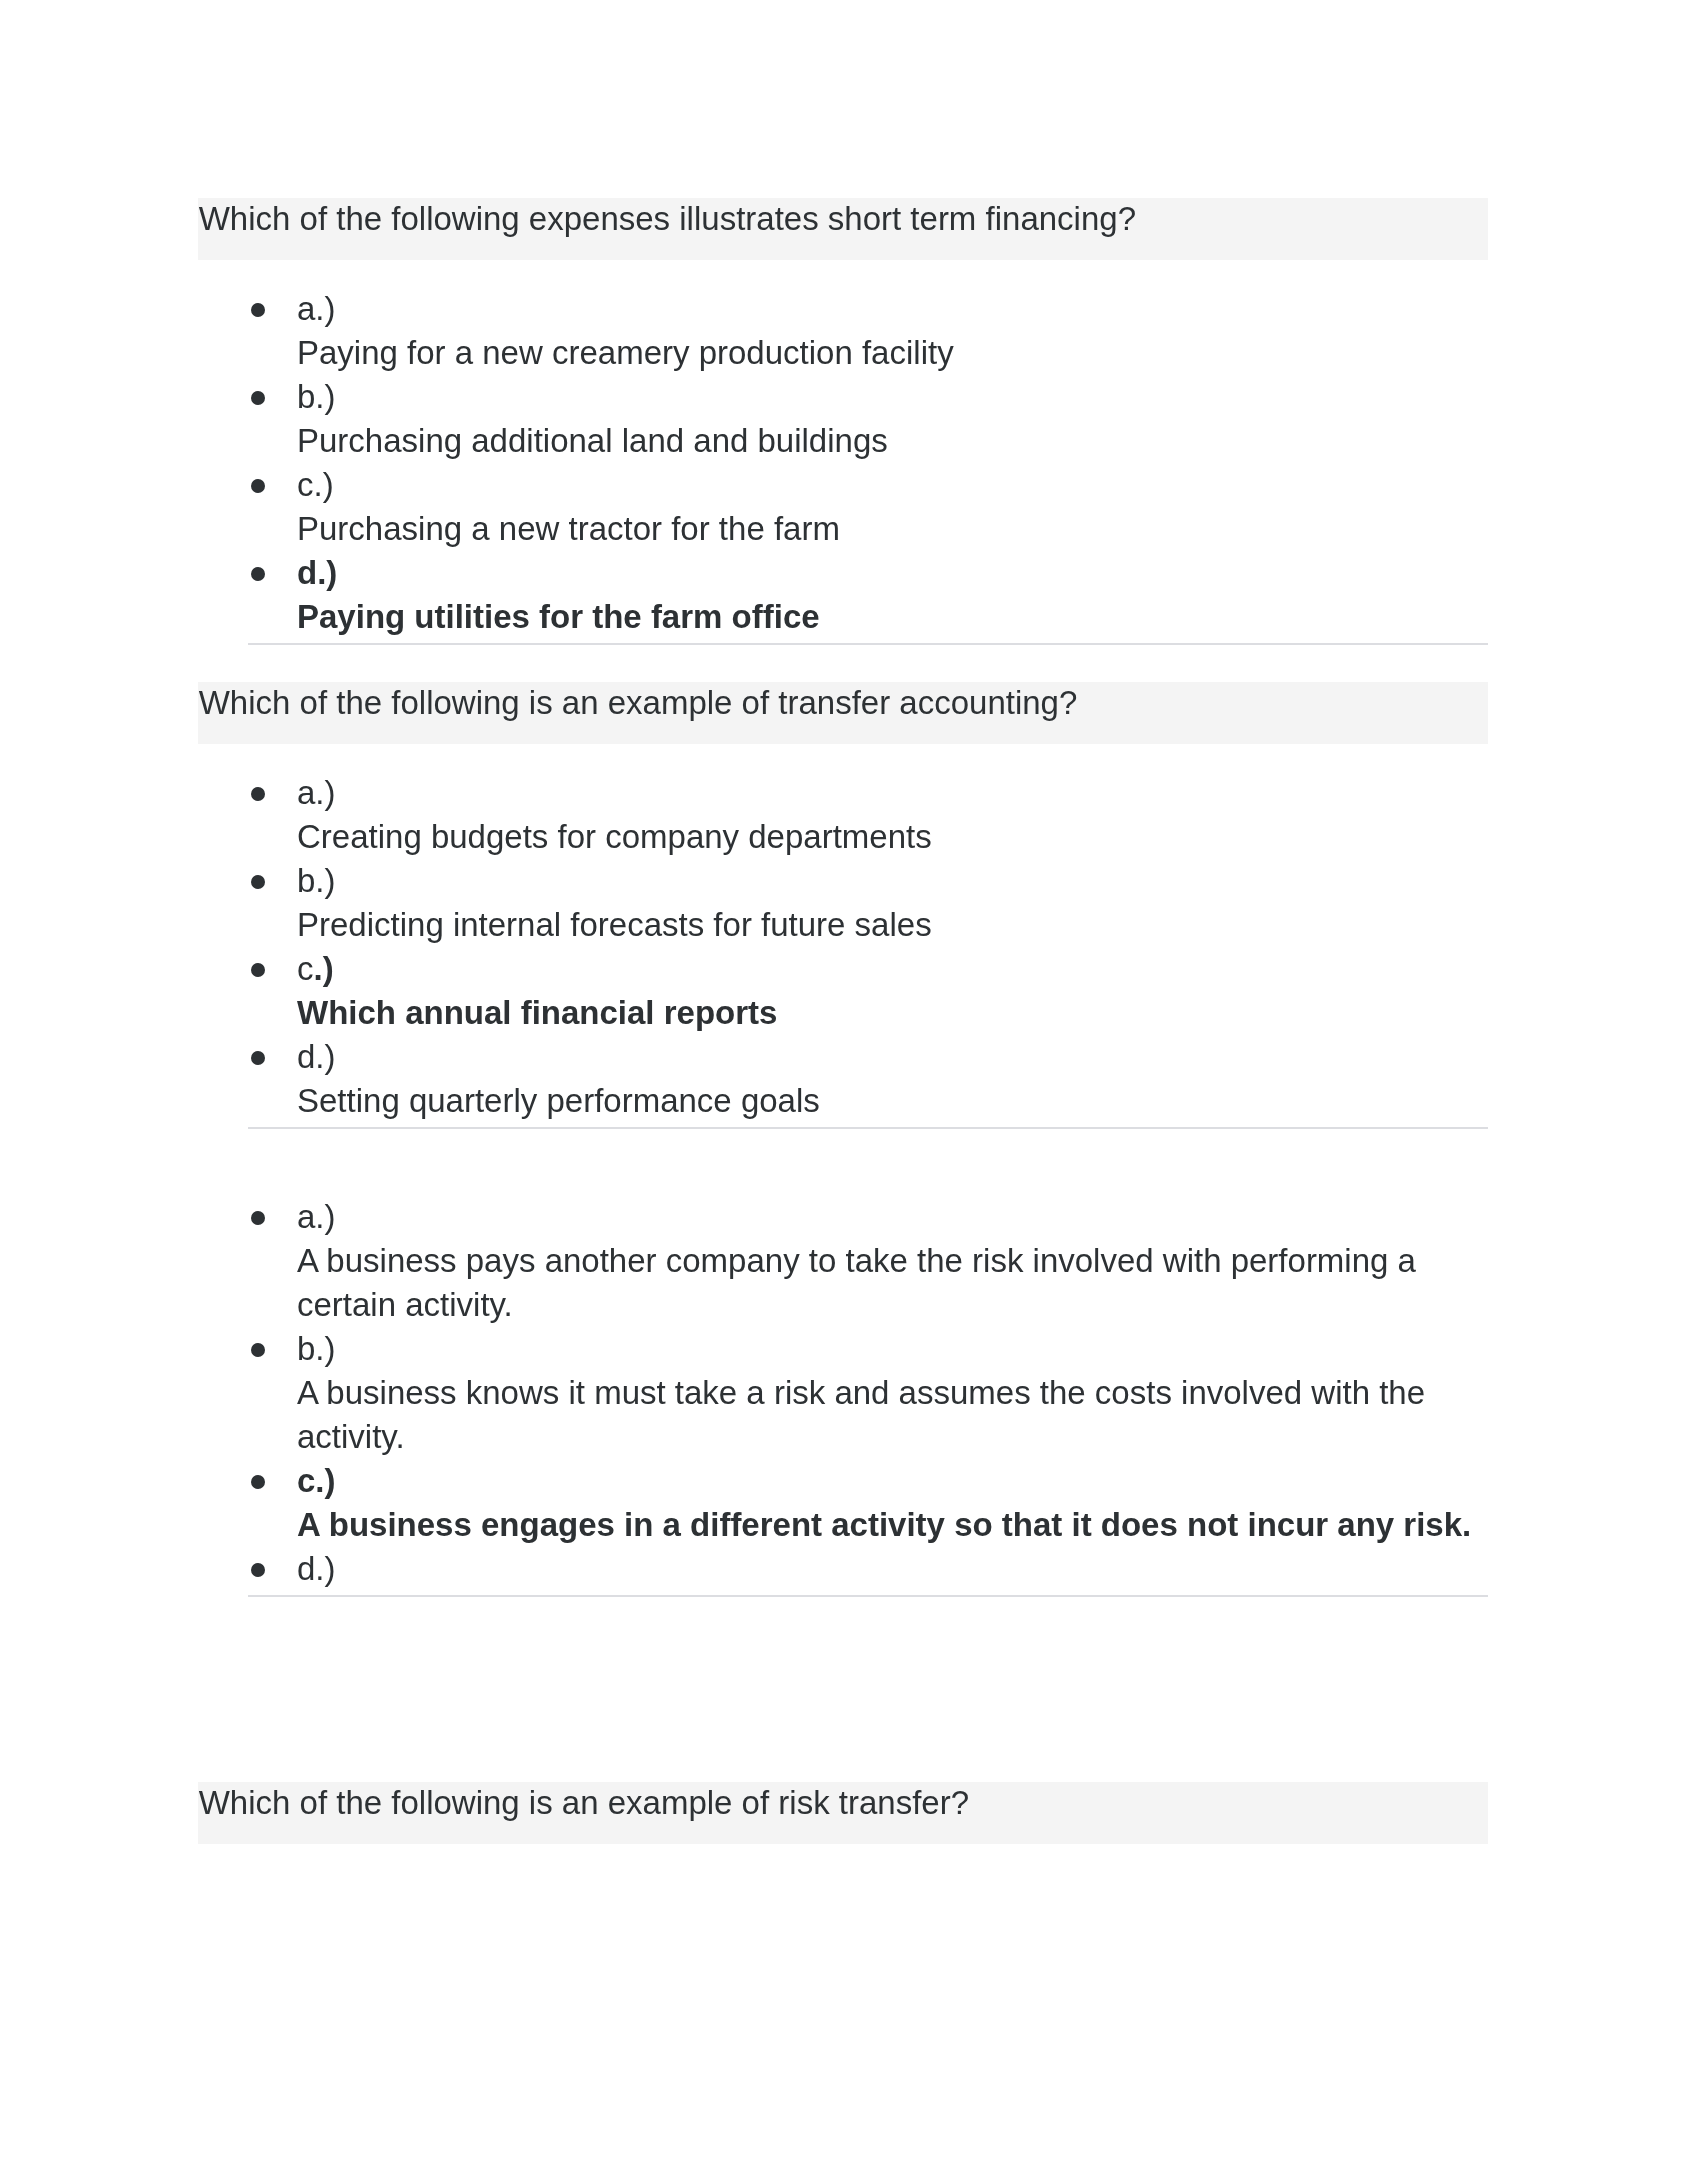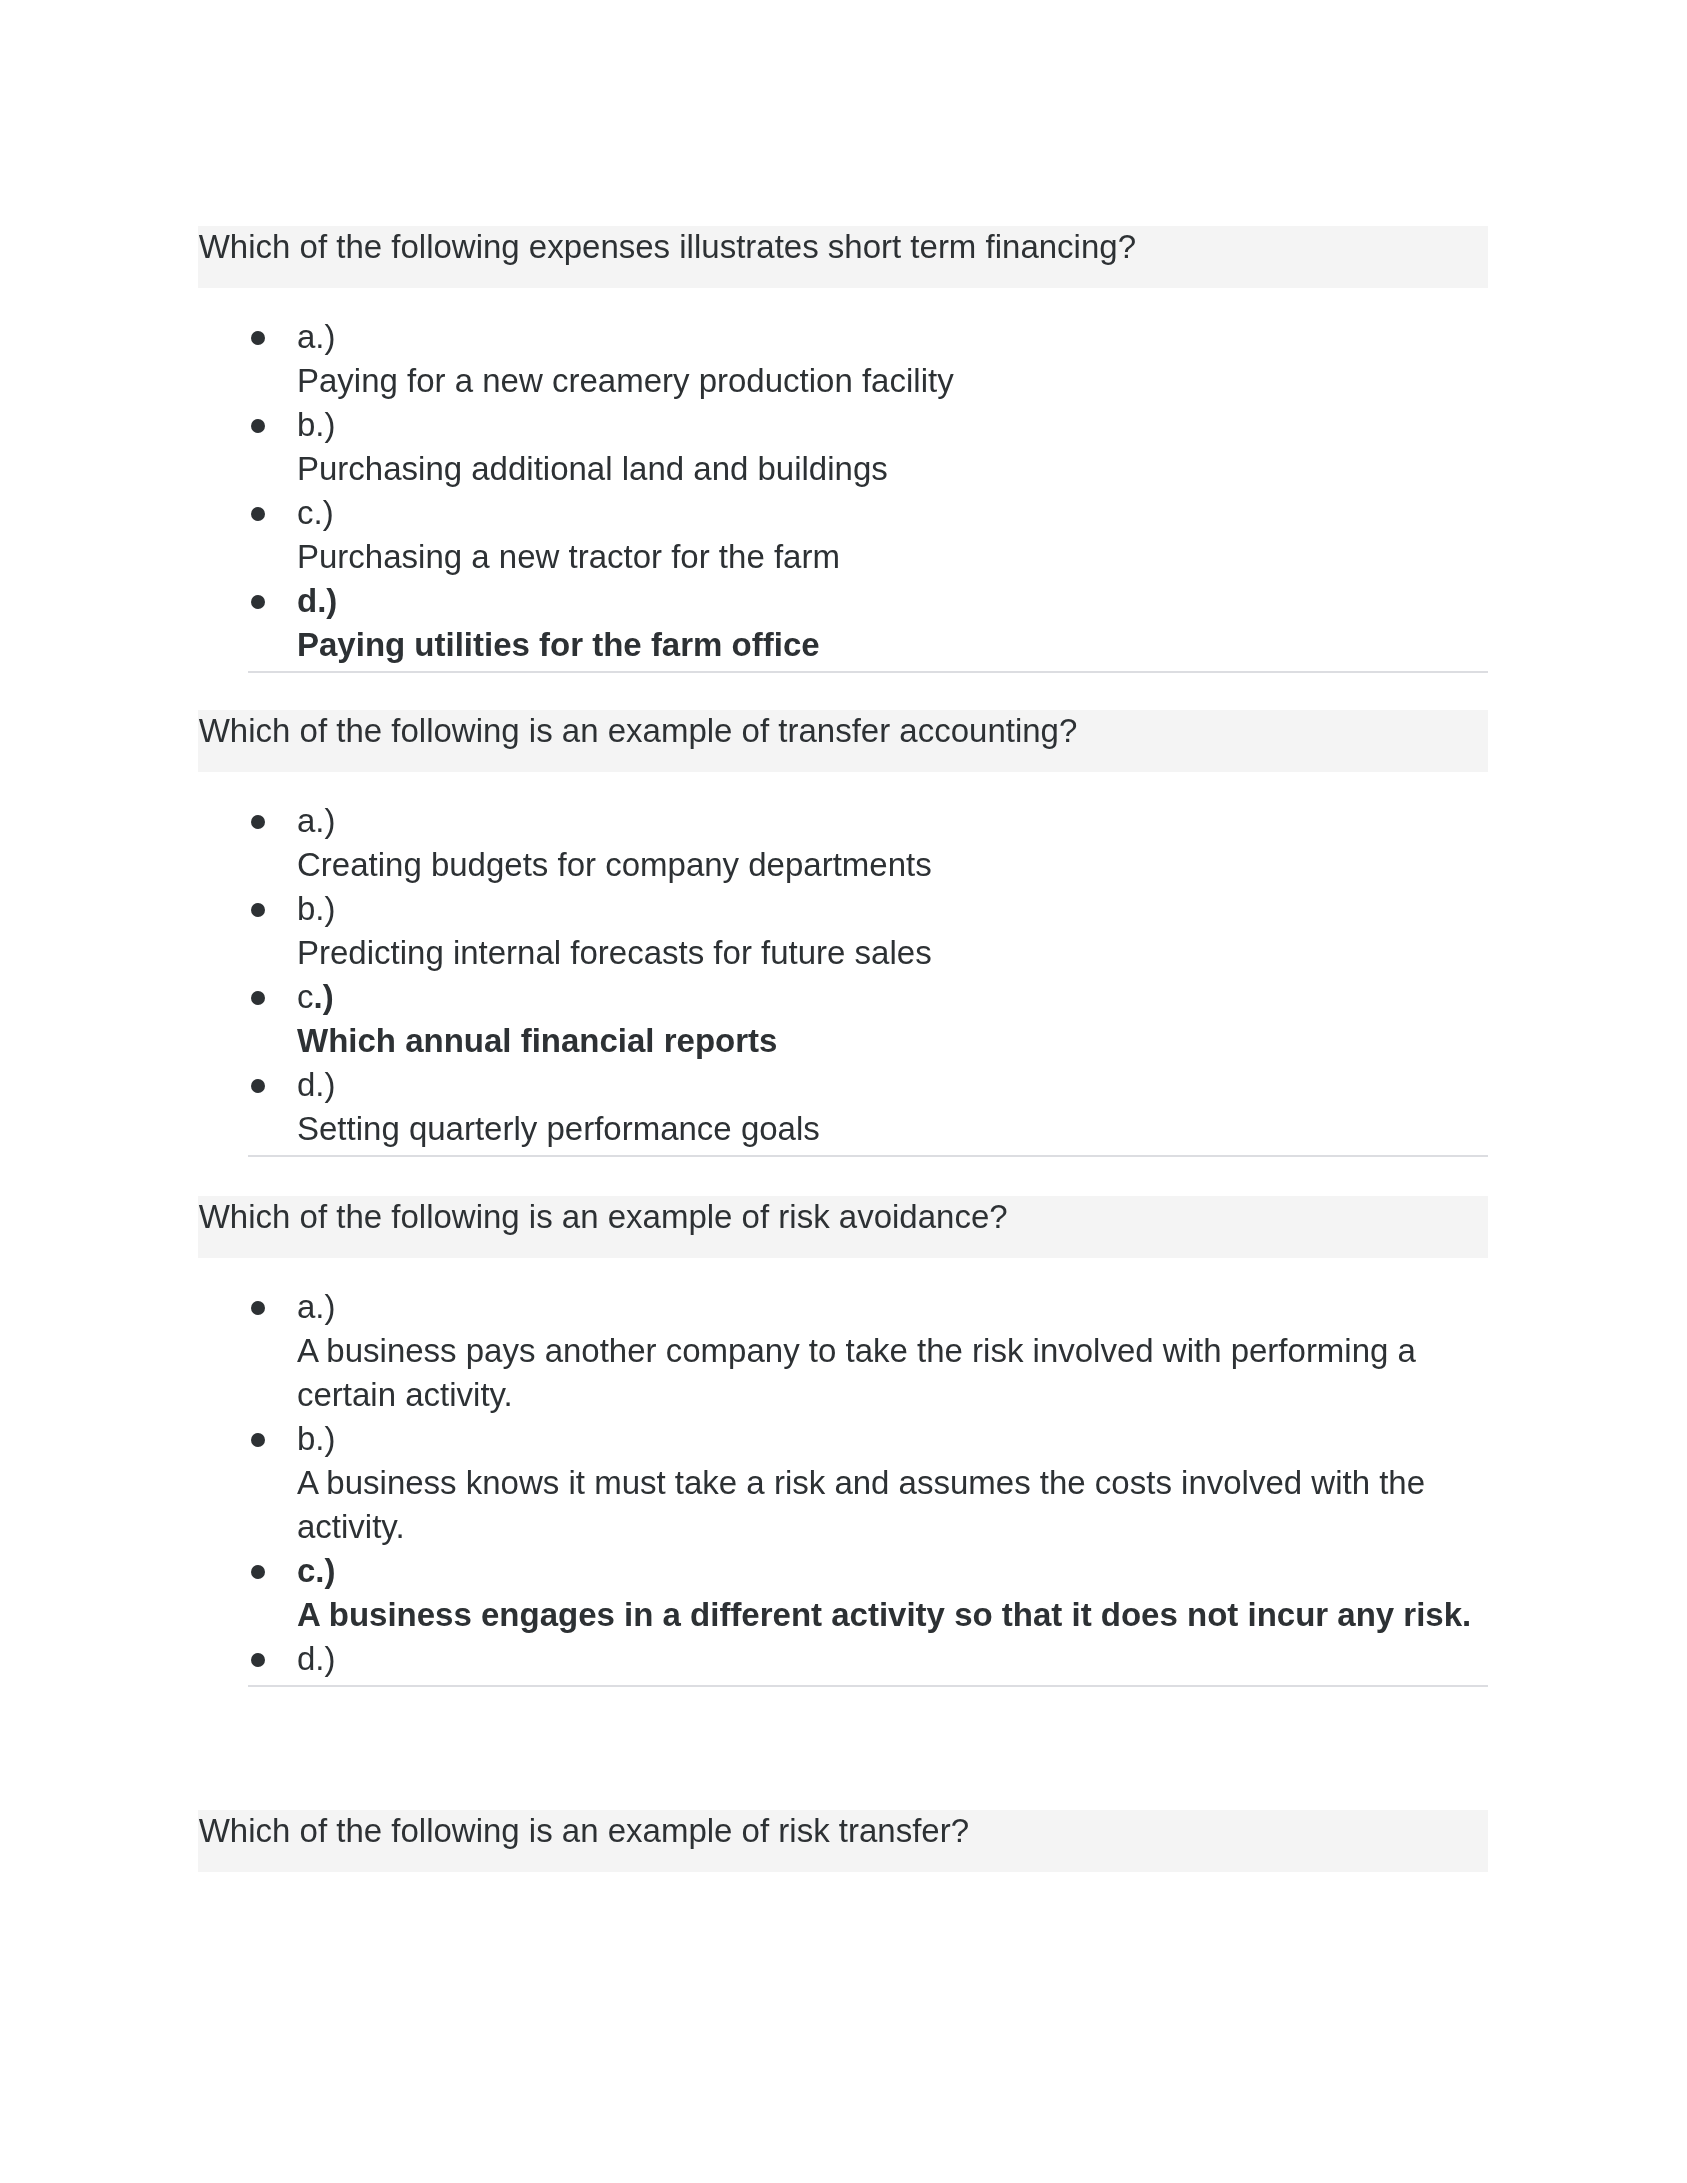--- a/index.html
+++ b/index.html
@@ -2,21 +2,21 @@
 <html style="font-size:10.6px"><head>
 <meta charset="utf-8">
 <title>Quiz Questions</title>
 <style>
   html, body { margin:0; padding:0; }
   body {
     width:1687px; height:2183px; background:#ffffff;
     font-family:"Liberation Sans", sans-serif;
   }
   .page { position:relative; width:1687px; height:2183px; overflow:hidden; background:#ffffff; }
-  .qblock { position:absolute; left:198px; width:1290px;margin-top:28px; }
+  .qblock { position:absolute; left:198px; width:1290px; }
   .qhead {
     background:#f4f4f4; width:1290px; box-sizing:border-box; height:62px;
     padding:4px 0 0 0.7px; font-size:33px; line-height:33px; color:#2d3134;
     white-space:nowrap;
   }
   .opts { list-style:none; margin:26.5px 0 0 0; padding:0; }
   .opt {
     position:relative; font-size:33px; line-height:44px; color:#2d3134;
     margin:0 0 0 59px; padding:0 0 0 40px; width:1231px; box-sizing:border-box;
   }
@@ -84,21 +84,20 @@
         </li>
         <li class="opt">
           <span class="bullet">•</span>
           <span class="lab">d.)</span><br>
           <span class="otext">Setting quarterly performance goals</span>
         </li>
       </ul>
       <hr class="sep">
     </section>
     <section class="qblock" style="top:1168px">
-      <div class="qhead">Which of the following is an example of risk avoidance?</div>
       <ul class="opts">
         <li class="opt">
           <span class="bullet">•</span>
           <span class="lab">a.)</span><br>
           <span class="otext">A business pays another company to take the risk involved with performing a certain activity.</span>
         </li>
         <li class="opt">
           <span class="bullet">•</span>
           <span class="lab">b.)</span><br>
           <span class="otext">A business knows it must take a risk and assumes the costs involved with the activity.</span>

